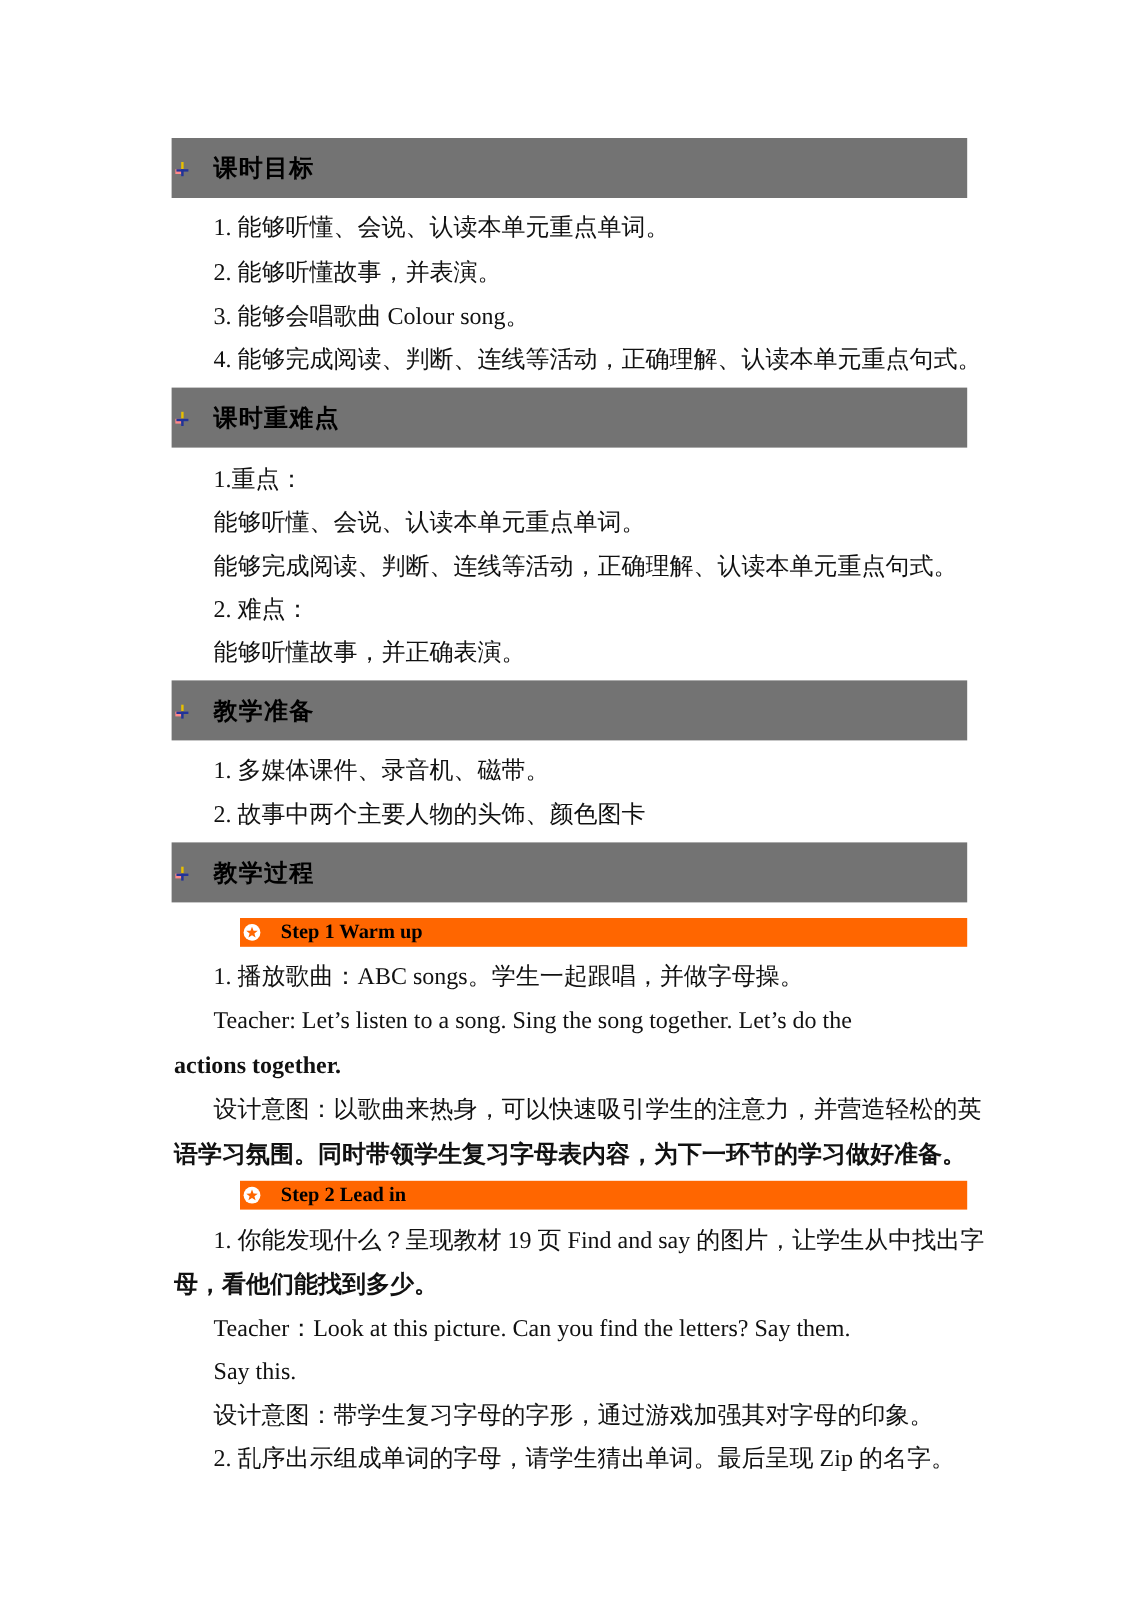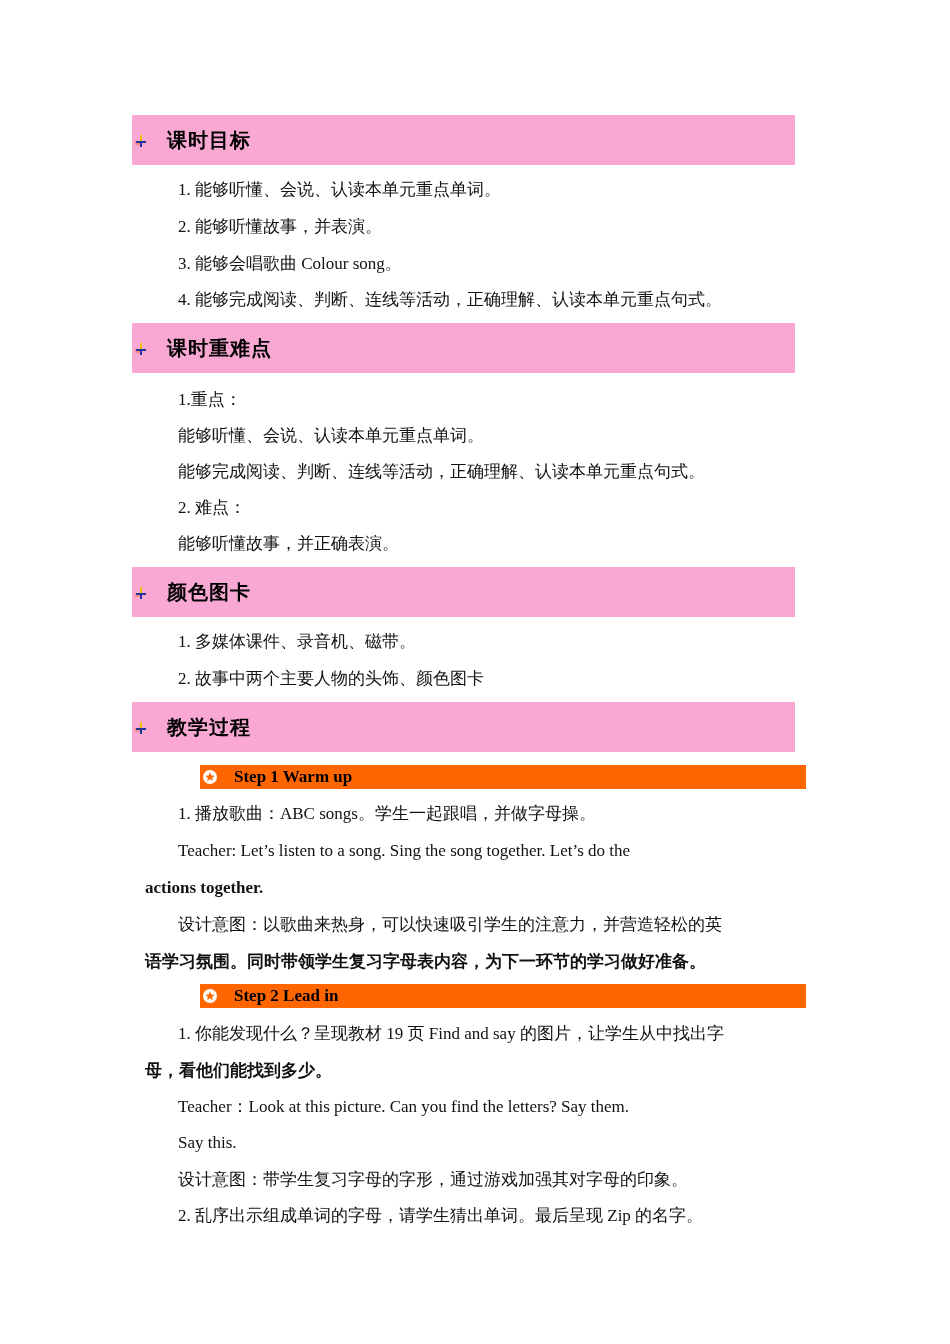--- a/index.html
+++ b/index.html
@@ -2,39 +2,39 @@
 <html><head>
   <meta charset="utf-8">
   <style>
     html, body { margin: 0; padding: 0; }
     body {
       width: 950px; height: 1344px; background: #ffffff; position: relative; overflow: hidden;
       font-family: "DejaVu Serif", "Liberation Serif", serif; color: #111;
     }
     .page { position: absolute; left: 0; top: 0; width: 950px; height: 1344px; }
     .sec-head {
-      position: absolute; left: 132px; width: 663px; height: 50px;
-      background: #f9a8d4; display: flex; align-items: center;
+      position: absolute; left: 143px; width: 663px; height: 50px;
+      background: #737373; display: flex; align-items: center;
     }
     .sec-icon { position: absolute; left: 3px; top: 20px; width: 12px; height: 12px; }
     .sec-title {
       position: absolute; left: 35px; font-family: "DejaVu Sans", "Liberation Sans", sans-serif;
       font-size: 20px; font-weight: bold; color: #000; letter-spacing: 1px;
     }
     .step-head {
       position: absolute; left: 200px; width: 606px; height: 24px;
       background: #ff6600; display: flex; align-items: center;
     }
     .step-icon { position: absolute; left: 2px; top: 4px; width: 16px; height: 16px; }
     .step-title {
       position: absolute; left: 34px; font-family: "Liberation Serif", "DejaVu Serif", serif;
       font-weight: bold; font-size: 17px; color: #000000;
     }
     .line {
-      position: absolute; font-size: 17px; line-height: 22px; white-space: nowrap;
+      position: absolute; font-size: 20px; line-height: 22px; white-space: nowrap;
       font-family: "Liberation Serif", "DejaVu Serif", serif;
     }
     .l1 { left: 178px; }
     .l0 { left: 145px; font-weight: bold; }
   </style>
 </head>
 <body>
 
 <div class="page">
 
@@ -67,21 +67,21 @@
   <div class="line l1" style="top:497px;text-align:center;">2.  难点：</div>
   <div class="line l1" style="top:533px;">能够听懂故事，并正确表演。</div>
 
   <div class="sec-head" style="top:567px;">
     <svg class="sec-icon" viewBox="0 0 12 12">
       <rect x="0" y="6" width="5" height="4" fill="#ff8888"></rect>
       <rect x="5" y="0" width="2" height="6" fill="#e8c000"></rect>
       <rect x="1" y="6" width="10" height="2" fill="#223399"></rect>
       <rect x="5" y="6" width="2" height="6" fill="#223399"></rect>
     </svg>
-    <span class="sec-title">颜色图卡</span>
+    <span class="sec-title">教学准备</span>
   </div>
   <div class="line l1" style="top:631px;">1.  多媒体课件、录音机、磁带。</div>
   <div class="line l1" style="top:668px;">2.  故事中两个主要人物的头饰、颜色图卡</div>
 
   <div class="sec-head" style="top:702px;">
     <svg class="sec-icon" viewBox="0 0 12 12">
       <rect x="0" y="6" width="5" height="4" fill="#ff8888"></rect>
       <rect x="5" y="0" width="2" height="6" fill="#e8c000"></rect>
       <rect x="1" y="6" width="10" height="2" fill="#223399"></rect>
       <rect x="5" y="6" width="2" height="6" fill="#223399"></rect>

